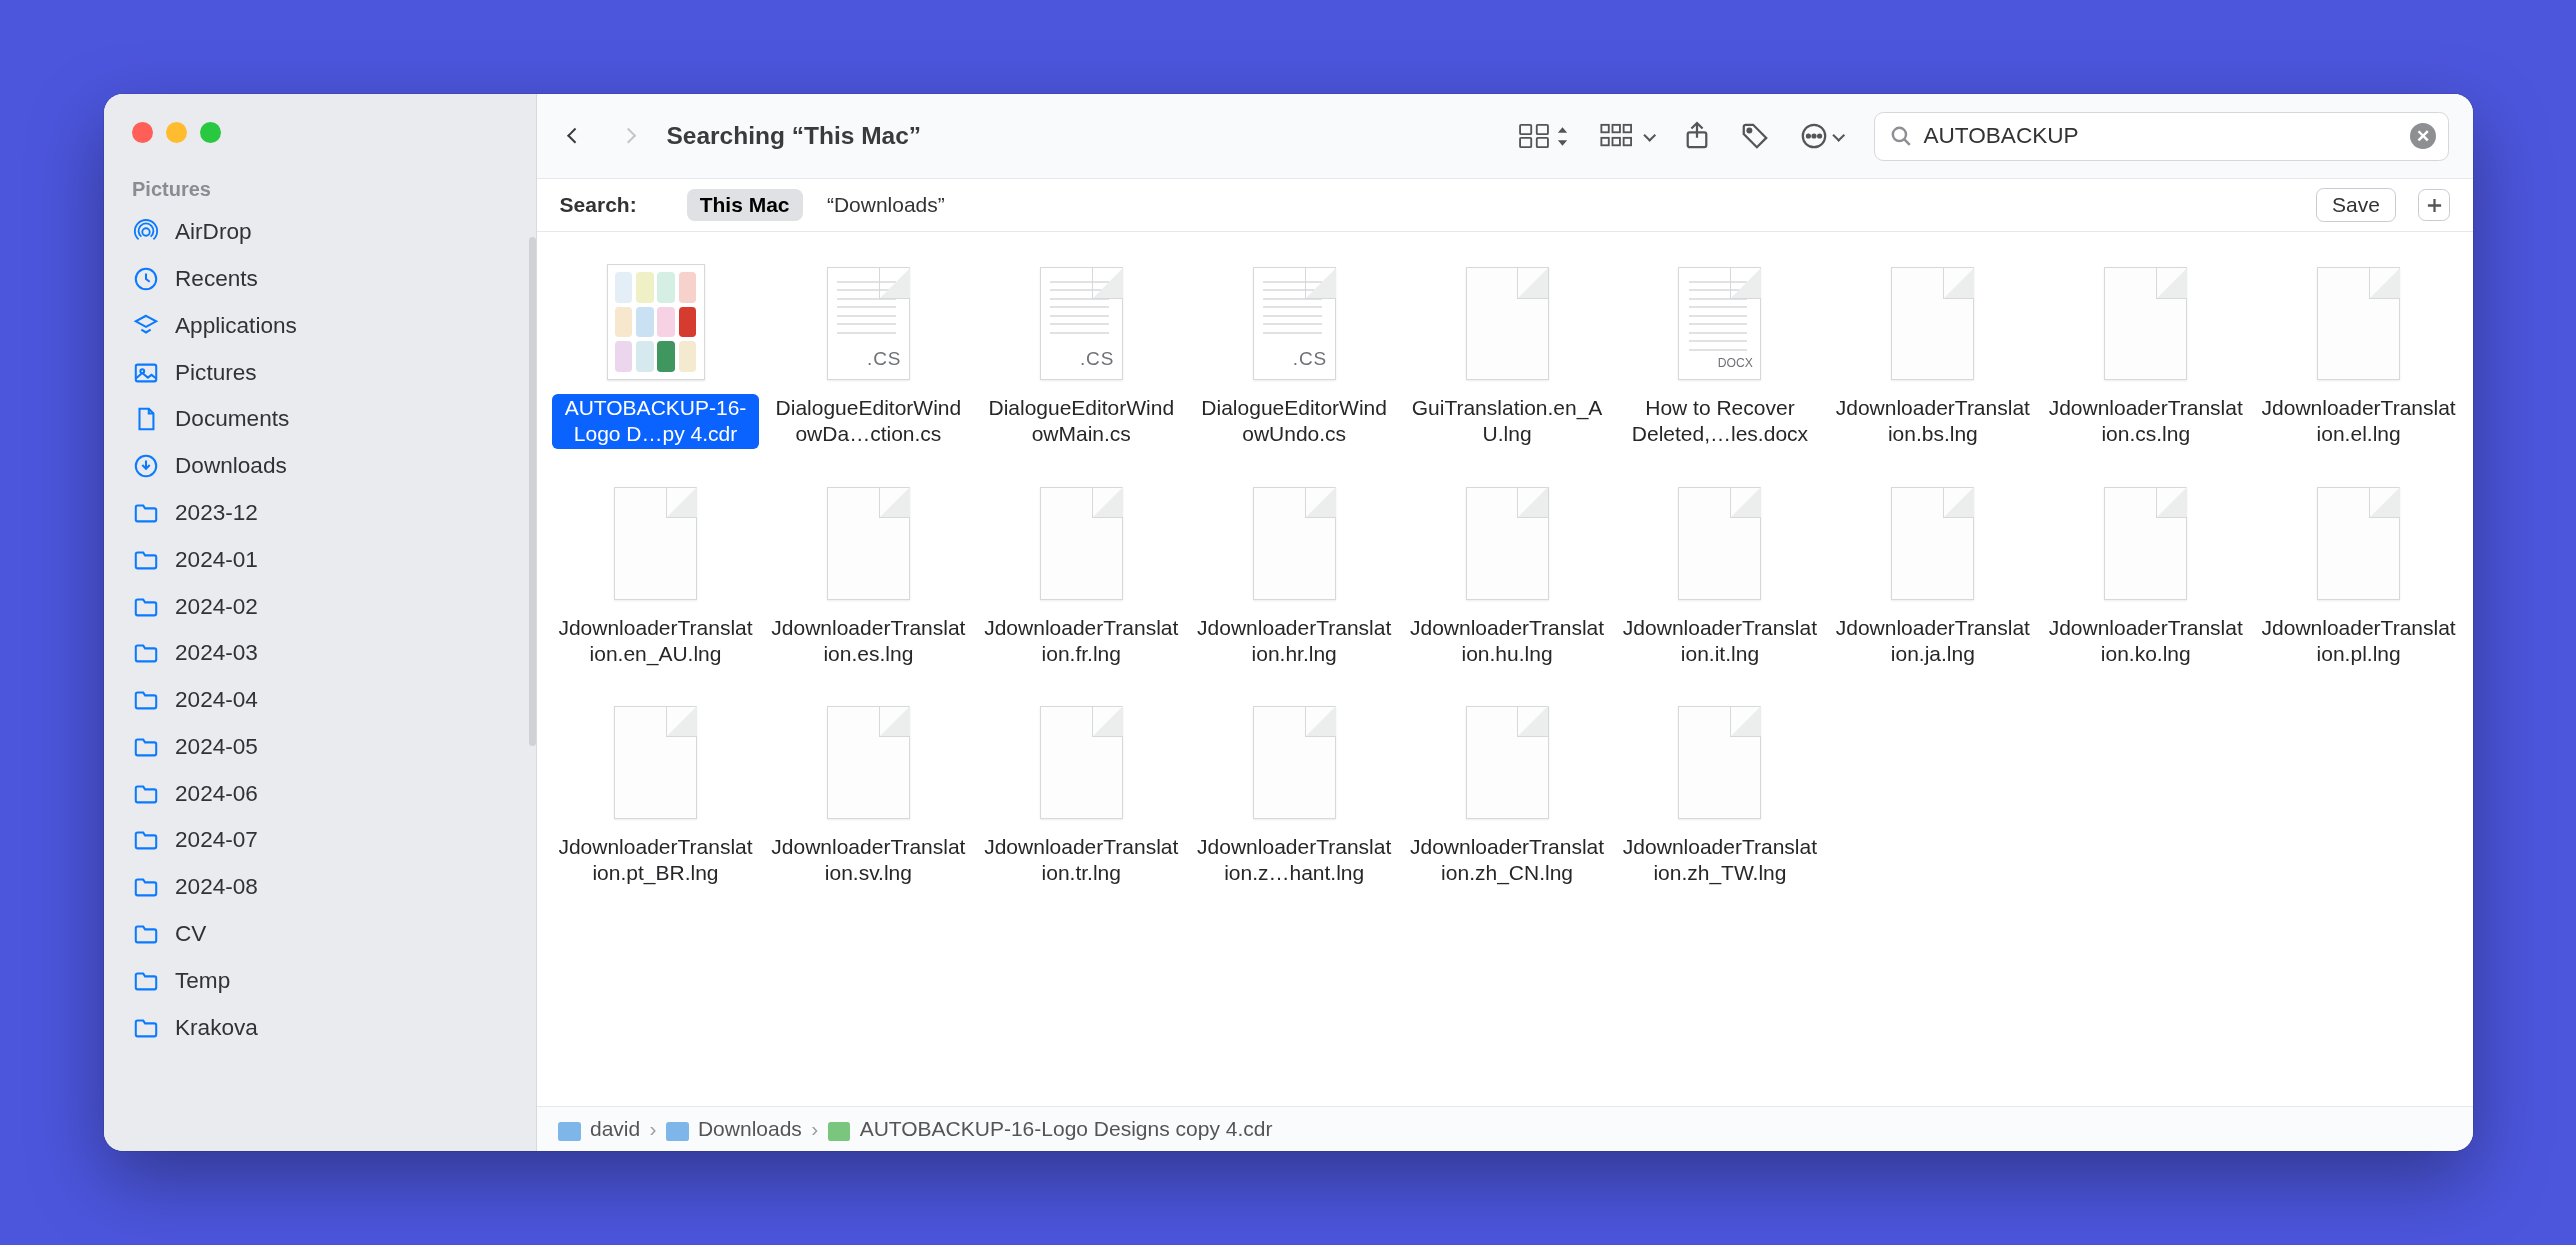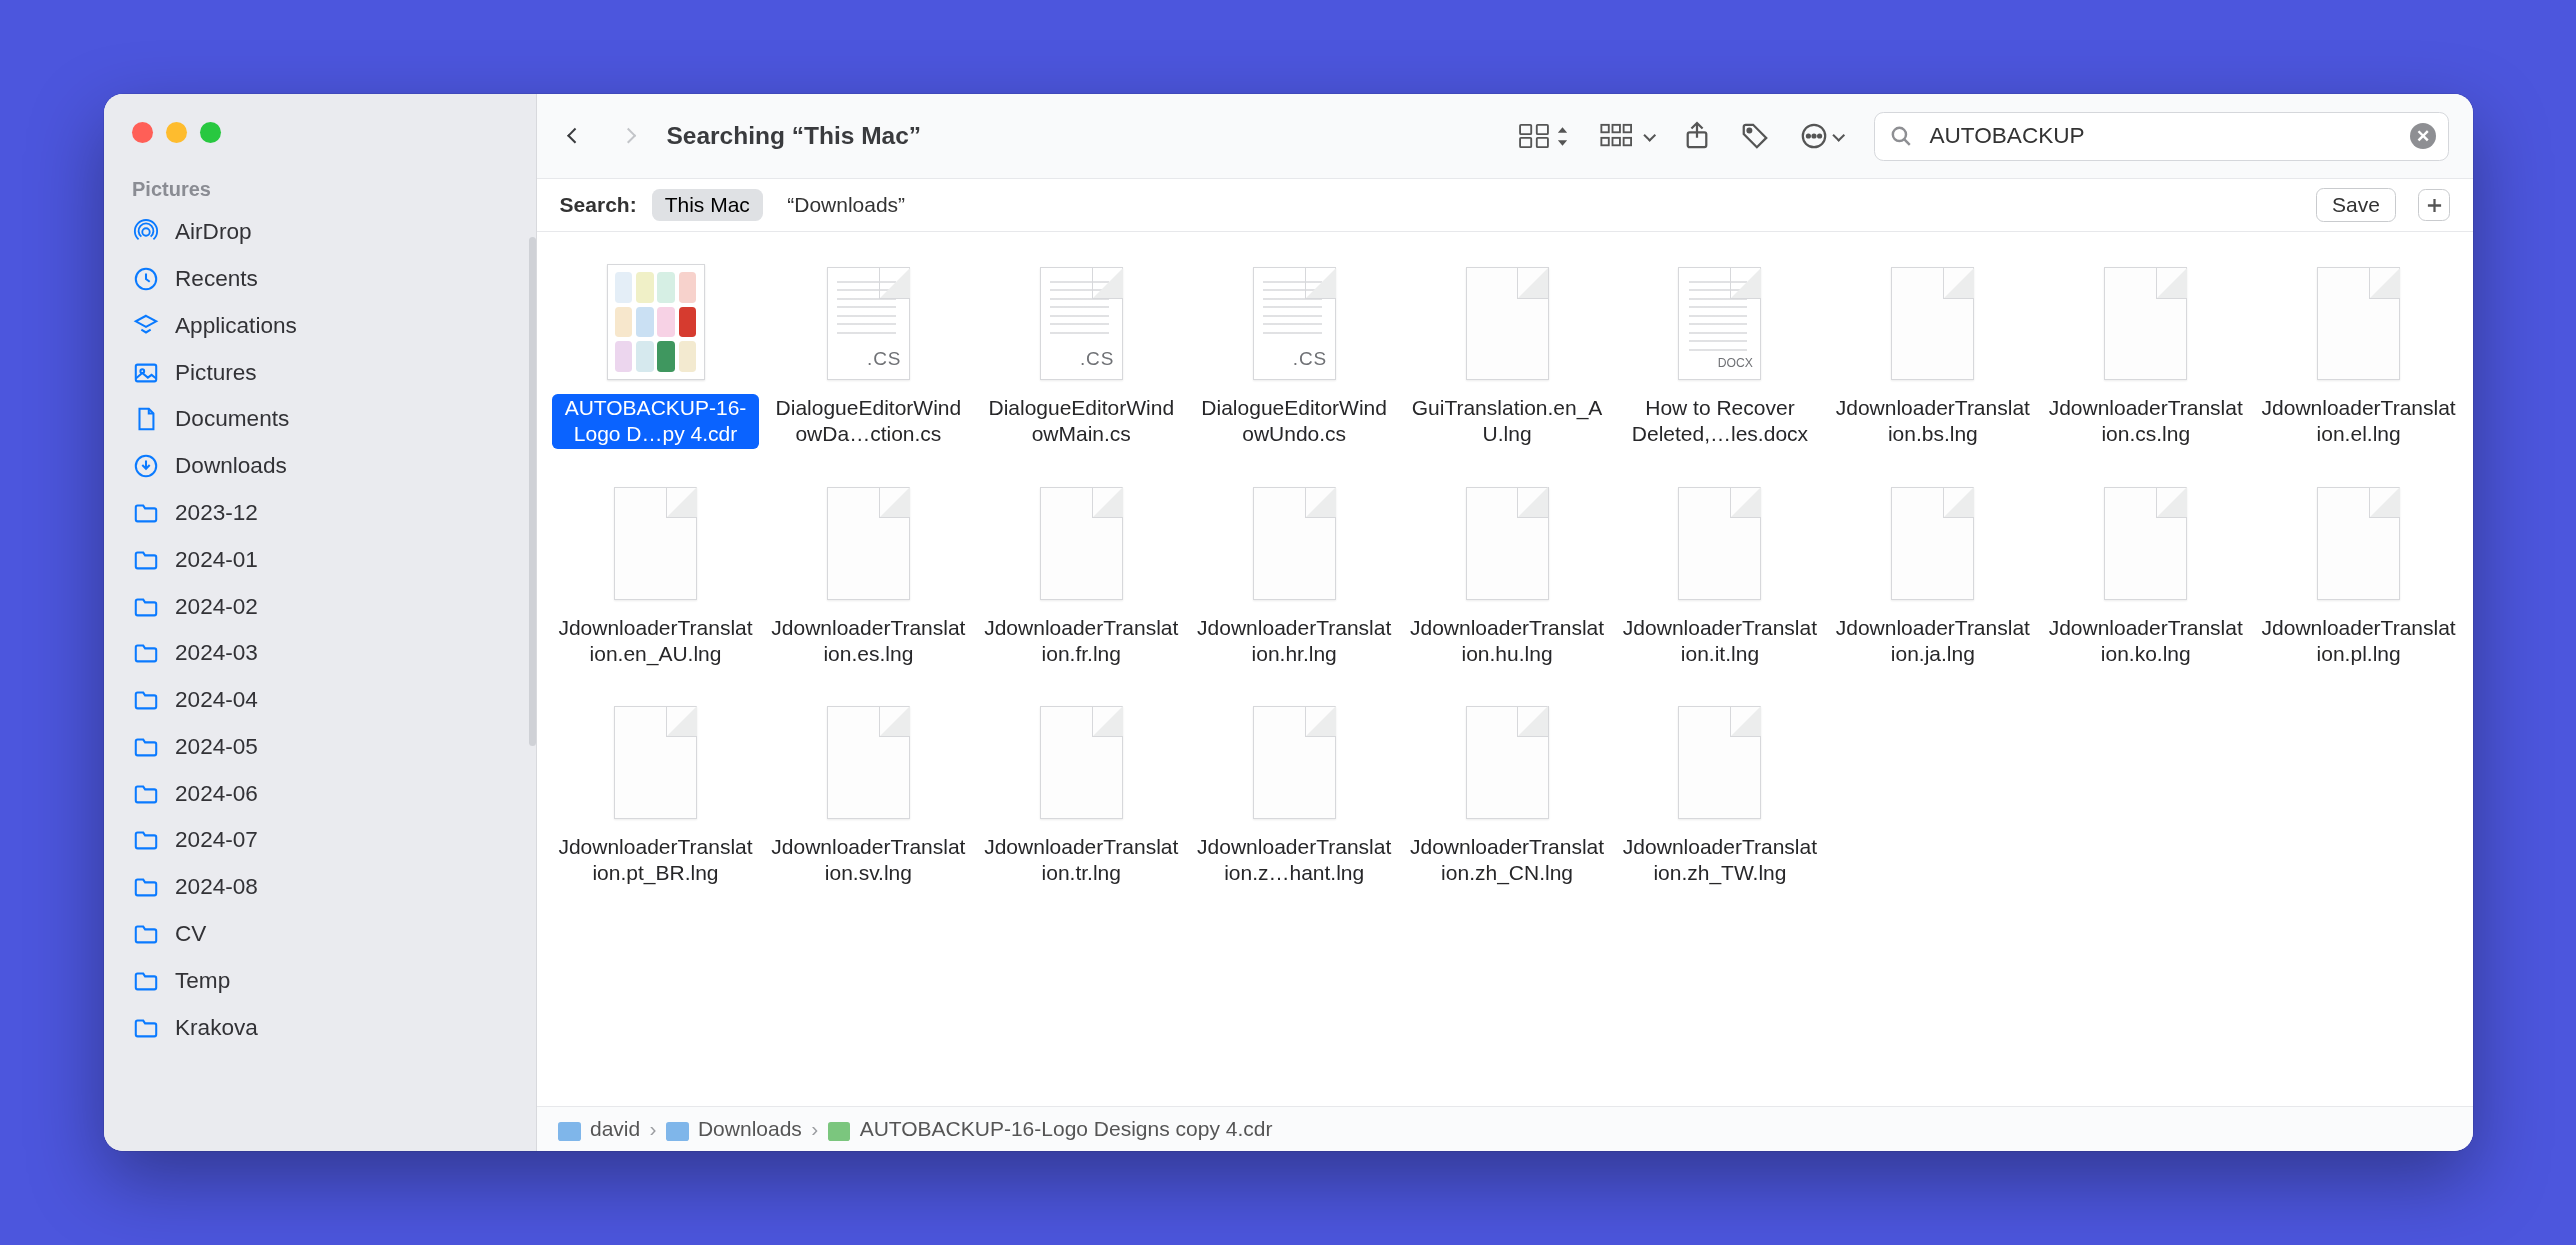--- a/index.html
+++ b/index.html
@@ -75,36 +75,35 @@
     width:575px;
     border:0.9px solid #d5d7db;
     border-radius:9.4px;
     padding:0 11.3px 0 15px;
     gap:11.3px;
     background:#fff;
   }
   .search-field input {
     border:none; outline:none; flex:1; font-size:22.6px; color:#333;
     background:transparent;
-    margin-left:6px;
   }
   .search-clear {
     width:26px;height:26px;border-radius:50%;background:#8e8f93;
     display:flex;align-items:center;justify-content:center;color:#fff;font-size:17px;font-weight:700;
   }
 
   
   .scopebar {
     height:53px; display:flex; align-items:center; padding:0 22.6px;
     border-bottom:0.9px solid #e7e8eb; background:#fff; gap:15px;
     font-size:21px;
   }
   .scope-label { color:#333; font-weight:600;}
   .scope-pill {
-    background:#dfe1e4; border-radius:7.5px; padding:3.8px 13px; font-weight:400;
+    background:#dfe1e4; border-radius:7.5px; padding:3.8px 13px; font-weight:700;margin-left:35px;
   }
   .scope-opt { color:#333; padding:2.8px 9.4px;}
   .scope-spacer { flex:1;}
   .save-btn {
     border:0.9px solid #c9cbce; background:#fff; border-radius:7.5px;
     padding:3.8px 15px; font-size:21px; color:#333;
   }
   .plus-btn {
     width:32px;height:32px;border:0.9px solid #c9cbce;border-radius:7.5px;background:#fff;
     display:flex;align-items:center;justify-content:center;color:#555;margin-left:7.5px;

